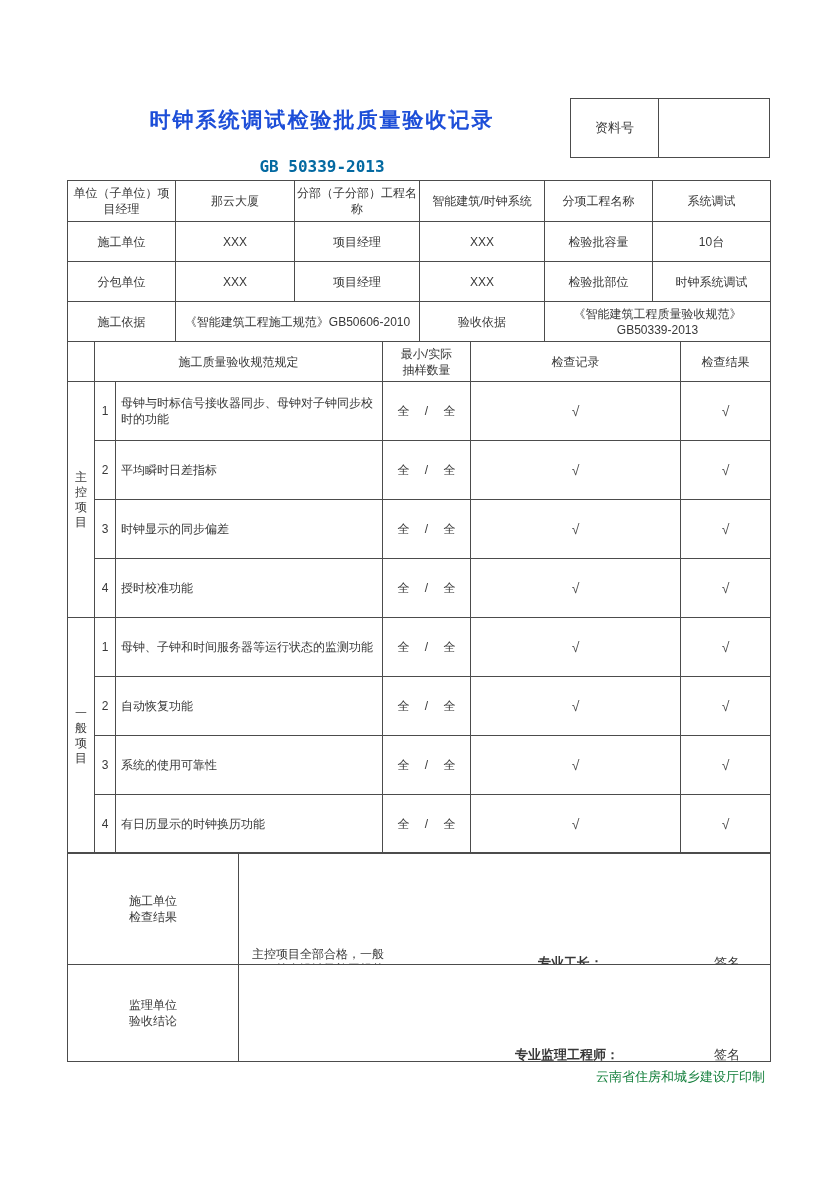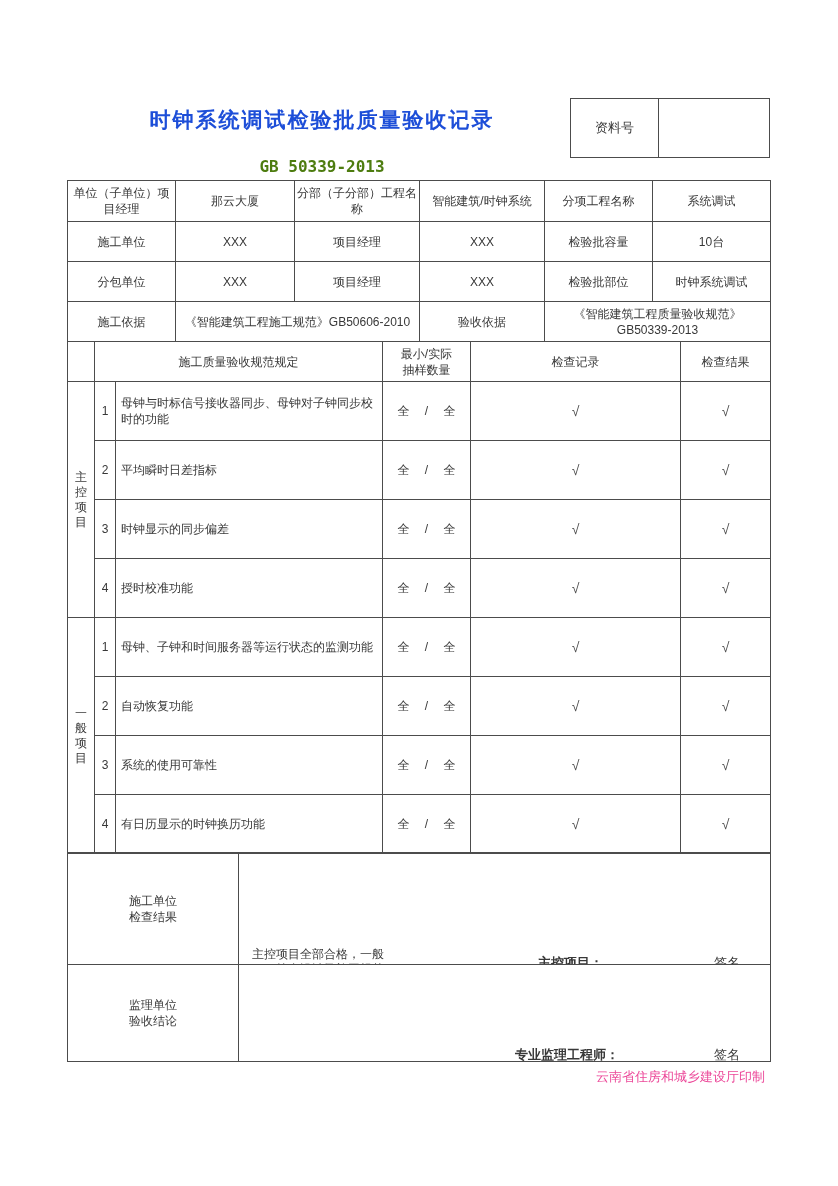--- a/index.html
+++ b/index.html
@@ -10,21 +10,21 @@
     color:#383838; overflow:hidden;
   }
   .title {
     position:absolute; left:69px; top:106px; width:506px;
     text-align:center; font-size:21px; font-weight:bold;
     letter-spacing:2px; color:#1d4ed8;
   }
   .std {
     position:absolute; left:69px; top:157px; width:506px;
     text-align:center; font-size:16px; font-weight:bold;
-    font-family:"DejaVu Sans Mono","Liberation Mono",monospace; color:#4d7c0f;
+    font-family:"DejaVu Sans Mono","Liberation Mono",monospace; color:#0369a1;
   }
   .docbox {
     position:absolute; left:570px; top:98px; width:200px; height:60px;
     border:1px solid #4c4c4c; display:flex;
   }
   .docbox .lbl {
     width:88px; border-right:1px solid #4c4c4c; display:flex;
     align-items:center; justify-content:center; font-size:13px;
   }
   .docbox .val { flex:1; }
@@ -52,21 +52,21 @@
     text-align:center; line-height:15px; font-size:12px;
   }
   .sigline {
     position:absolute; left:190px; right:28px; display:flex;
     justify-content:space-between; font-size:13px;
   }
   .siglabel { width:172px; text-align:right; font-weight:bold; }
   .siglabel.wide { width:188px; }
   .signame { }
   .footer {
-    position:absolute; top:1068px; right:73px; font-size:13px; color:#ec4899;
+    position:absolute; top:1068px; right:73px; font-size:13px; color:#15803d;
   }
 </style>
 </head>
 <body>
 
 <div class="page">
 
   <div class="title">时钟系统调试检验批质量验收记录</div>
   <div class="std">GB 50339-2013</div>
 
@@ -209,21 +209,21 @@
       </colgroup>
     <tbody>
         <tr style="height:112px">
       <td>
             <div class="wrap8">施工单位检查结果</div>
           </td>
       <td>
         <div class="bot-content">
           <div class="concl-text">主控项目全部合格，一般项目符合设计及施工规范要求</div>
           <div class="sigline" style="top:46px">
-            <span class="siglabel">主控项目：</span>
+            <span class="siglabel">专业工长：</span>
             <span class="signame">签名</span>
           </div>
 
         </div>
       </td>
     </tr>
     <tr style="height:97px">
       <td>
             <div class="wrap8">监理单位验收结论</div>
           </td>

